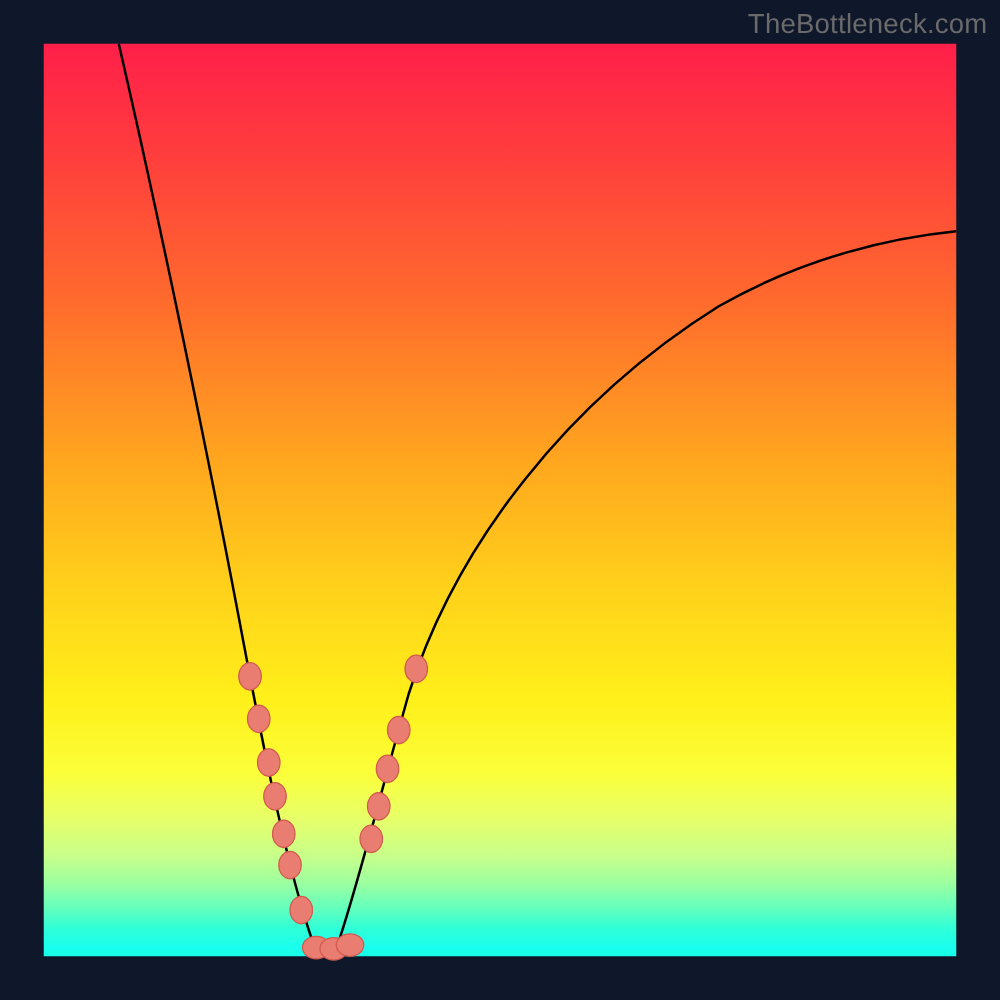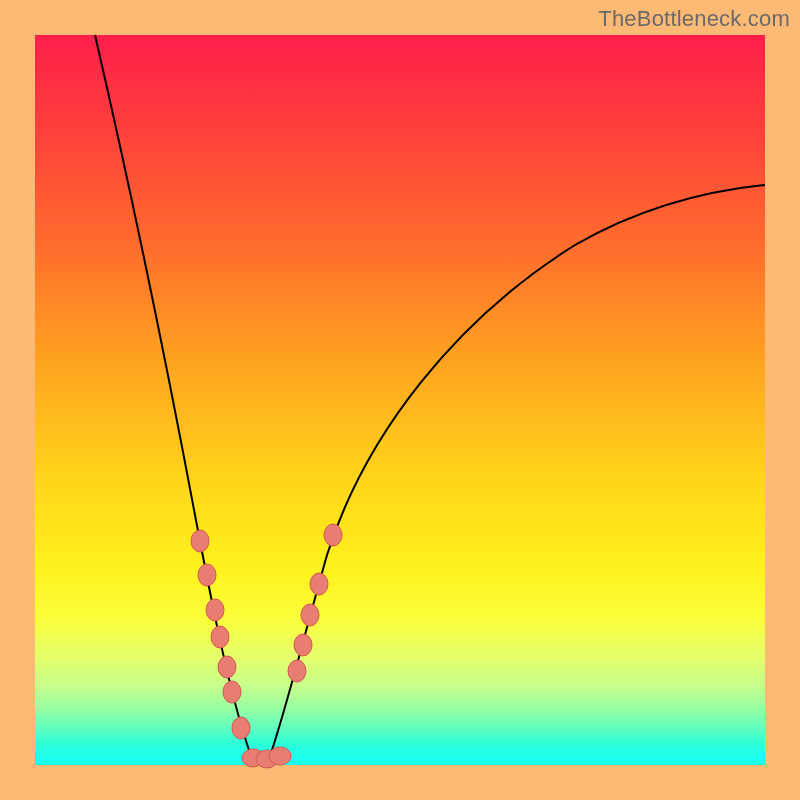--- a/index.html
+++ b/index.html
@@ -8,21 +8,21 @@
     width: 800px;
     height: 800px;
     overflow: hidden;
     background: #000;
     font-family: Arial, Helvetica, sans-serif;
   }
   .frame {
     position: relative;
     width: 800px;
     height: 800px;
-    background: #fdba74;
+    background: #0f172a;
   }
   .plot-area {
     position: absolute;
     left: 35px;
     top: 35px;
     width: 730px;
     height: 730px;
     background: linear-gradient(
       to bottom,
       #ff1f4a 0%,

